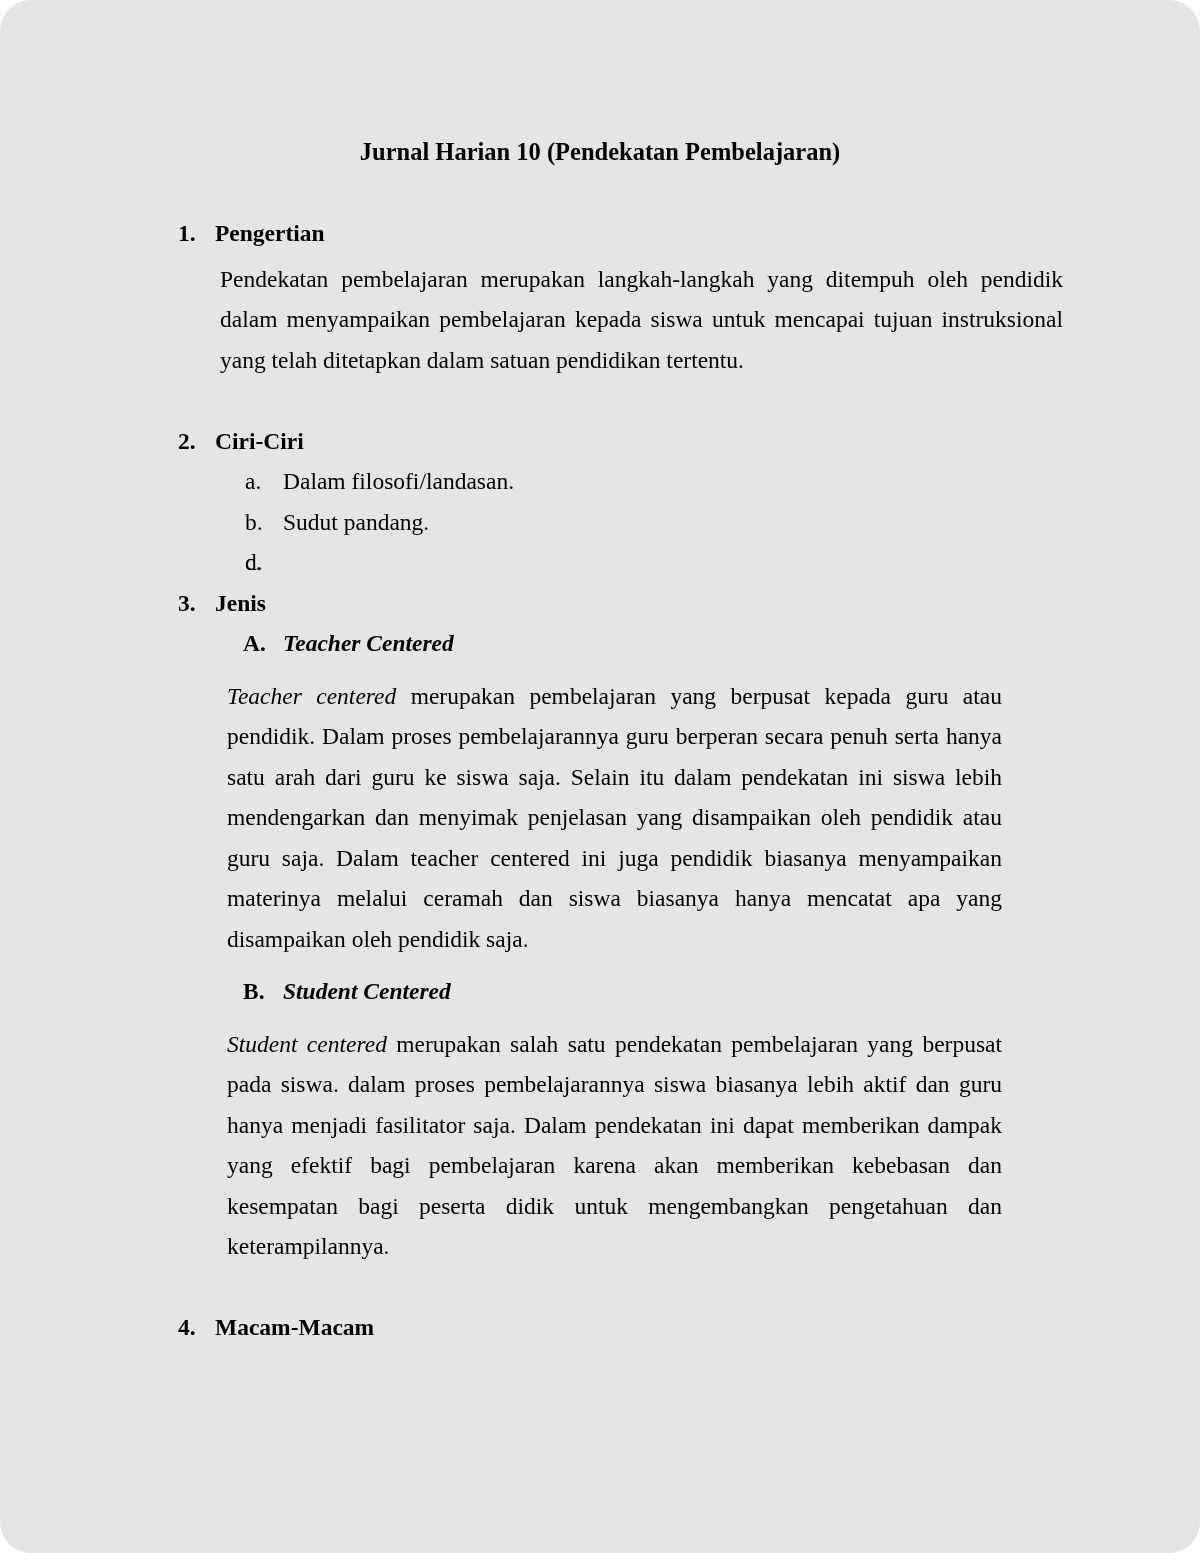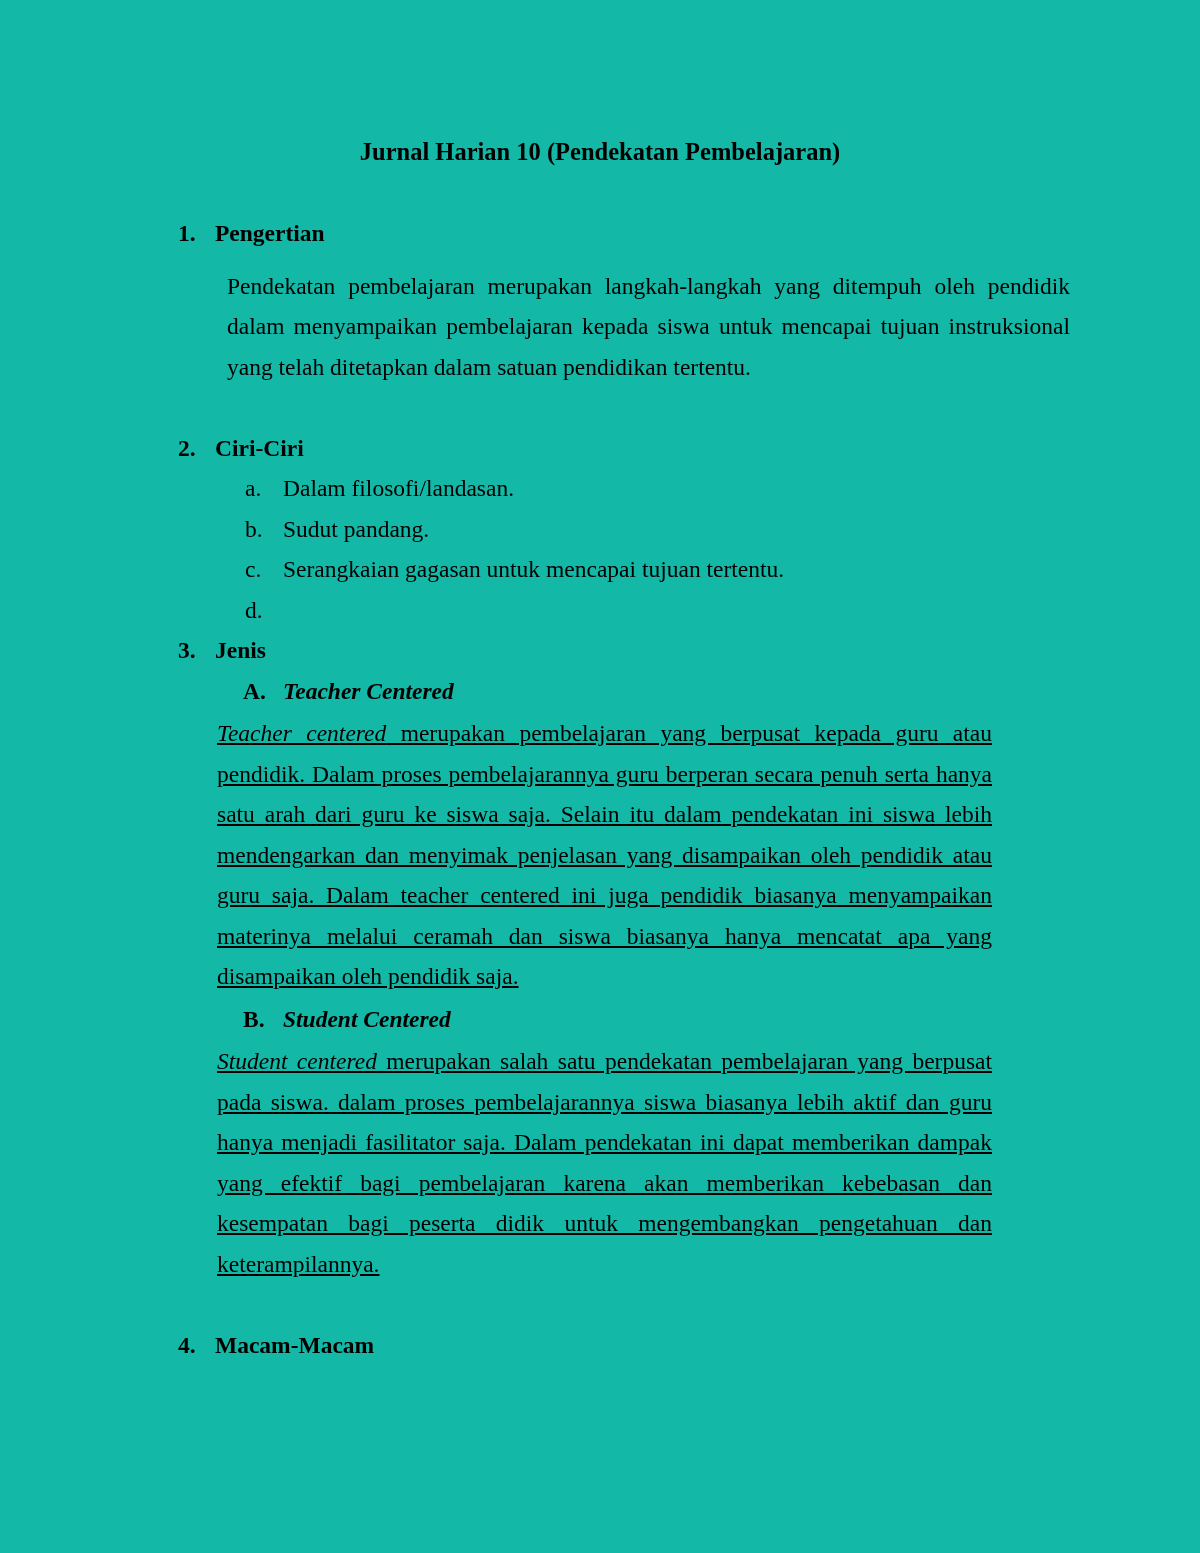--- a/index.html
+++ b/index.html
@@ -1,27 +1,28 @@
 <!DOCTYPE html>
 <html><head>
 <meta charset="utf-8">
 <style>
   html, body { margin: 0; padding: 0; background: #ffffff; }
   .page {
     position: relative;
     width: 1200px;
     height: 1553px;
-    background: #14b8a6;
+    background: #e5e5e5;
     color: #000000;
     font-family: "Liberation Serif", "DejaVu Serif", serif;
     font-size: 23.5px;
     line-height: 40.5px;
     box-sizing: border-box;
     padding-top: 132px;
     overflow: hidden;
+    border-radius: 31px;
   }
   .doc-title {
     width: 100%;
     text-align: center;
     font-weight: bold;
     font-size: 24.5px;
     margin: 0 0 40.5px 0;
   }
   .content {
     margin-left: 178px;
@@ -30,34 +31,33 @@
   .sec { position: relative; padding-left: 37px; margin-bottom: 40.5px; }
   .sec:last-child { margin-bottom: 0; }
   .sec-num {
     position: absolute;
     left: 0;
     top: 0;
     font-weight: bold;
   }
   .sec-title { font-weight: bold; text-align: right; }
   .para {
-    margin: 12px;
+    margin: 5px;
     width: 843px;
     text-align: justify;
   }
   .item { position: relative; padding-left: 68px; }
   .item-marker { position: absolute; left: 30px; top: 0; }
   .sub { position: relative; padding-left: 68px; }
   .sub-marker { position: absolute; left: 28px; top: 0; font-weight: bold; }
   .sub-title { font-weight: bold; font-style: italic; }
   .sub-para {
-    margin: 2px;
+    margin: 12px;
     width: 775px;
     text-align: justify;
-    text-decoration: underline;
   }
   .i { font-style: italic; }
 </style>
 </head>
 <body>
 
 <div class="page">
 
   <div class="doc-title">Jurnal Harian 10 (Pendekatan Pembelajaran)</div>
 
@@ -79,21 +79,20 @@
       <div class="item">
         <span class="item-marker">a.</span>
         <span>Dalam filosofi/landasan.</span>
       </div>
       <div class="item">
         <span class="item-marker">b.</span>
         <span>Sudut pandang.</span>
       </div>
       <div class="item">
         <span class="item-marker">c.</span>
-        <span>Serangkaian gagasan untuk mencapai tujuan tertentu.</span>
       </div>
       <div class="item">
         <span class="item-marker">d.</span>
       </div>
     </div>
 
     <div class="sec">
       <span class="sec-num">3.</span>
       <div class="sec-head">
         <span class="sec-title">Jenis</span>

